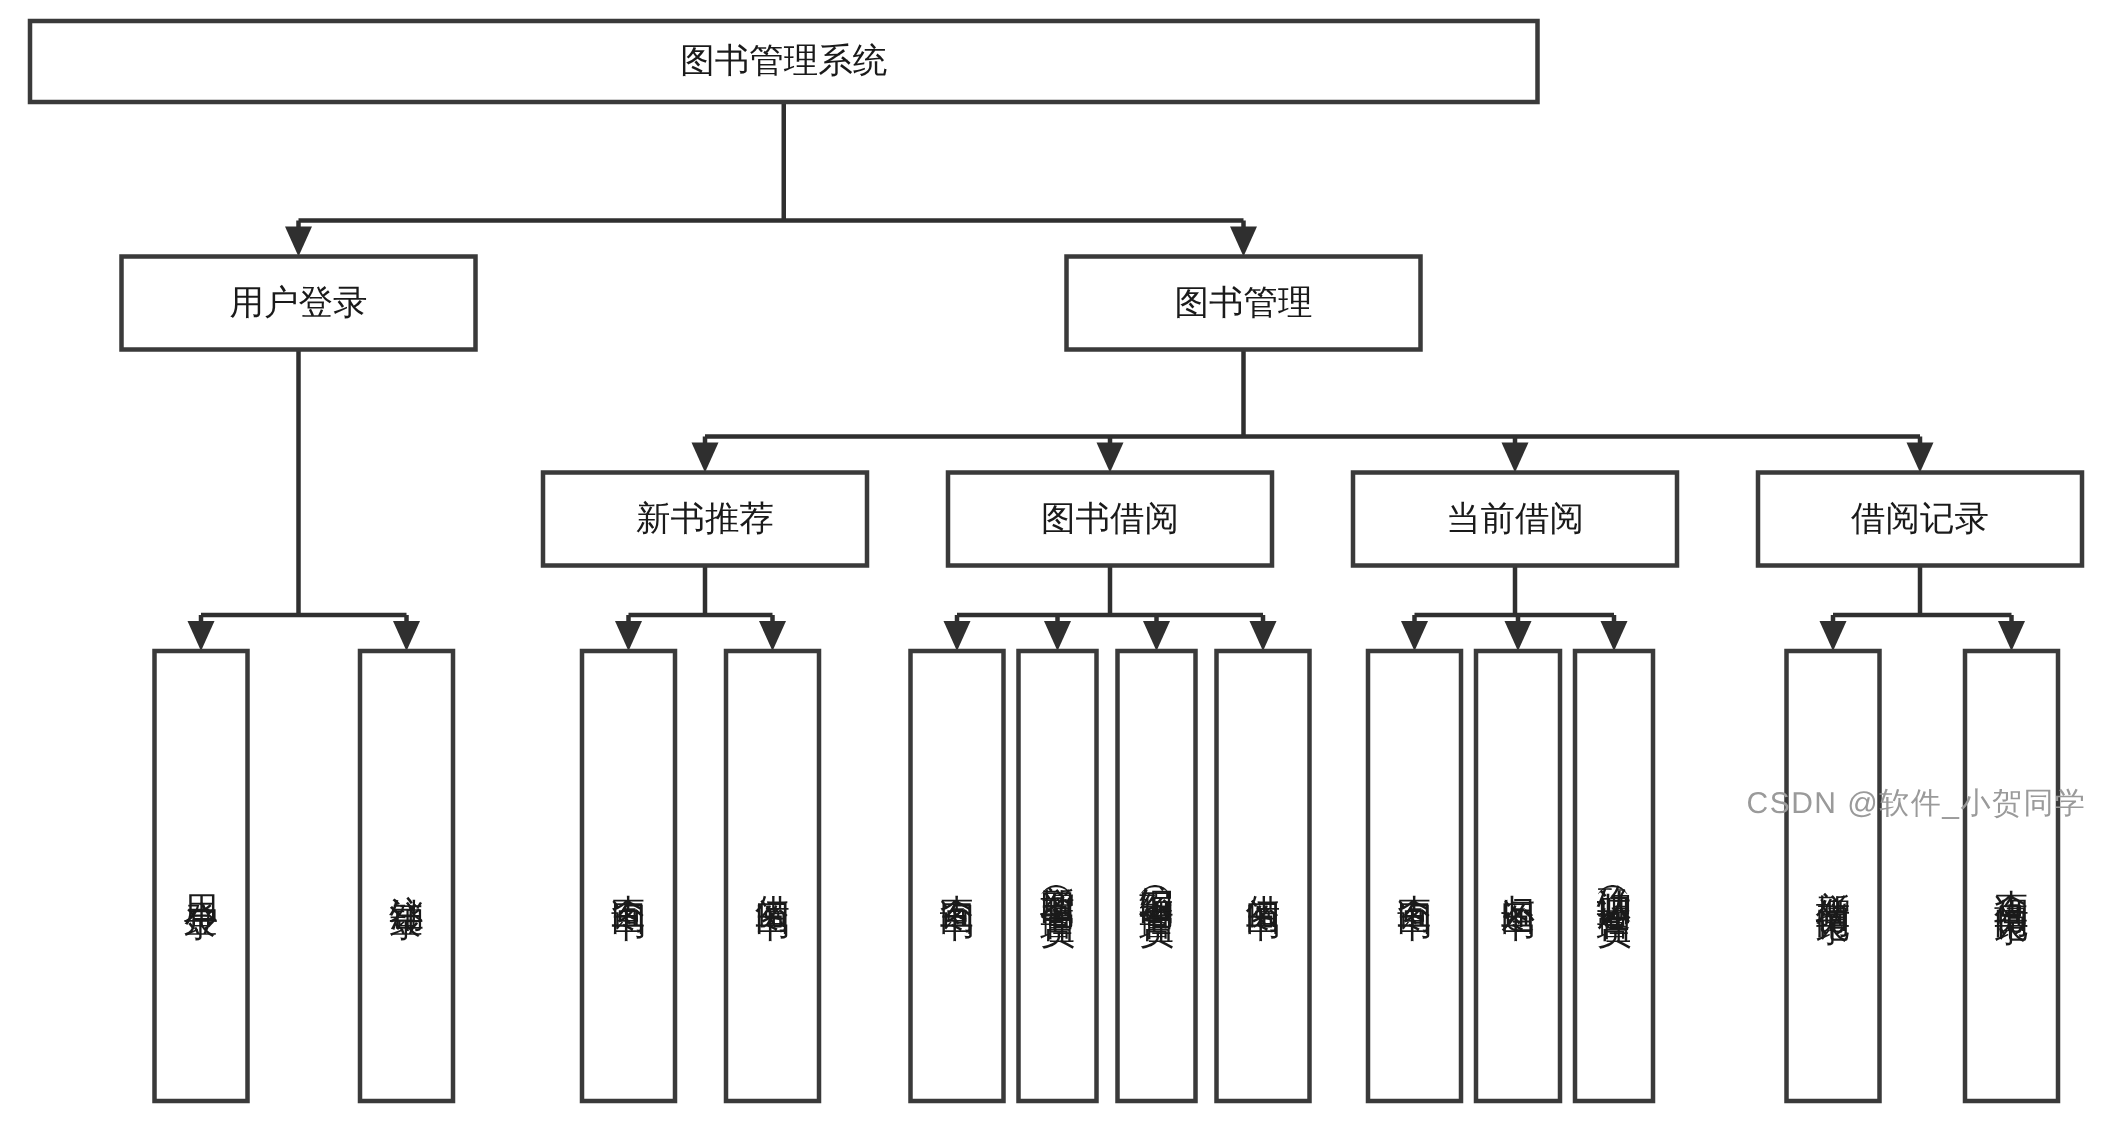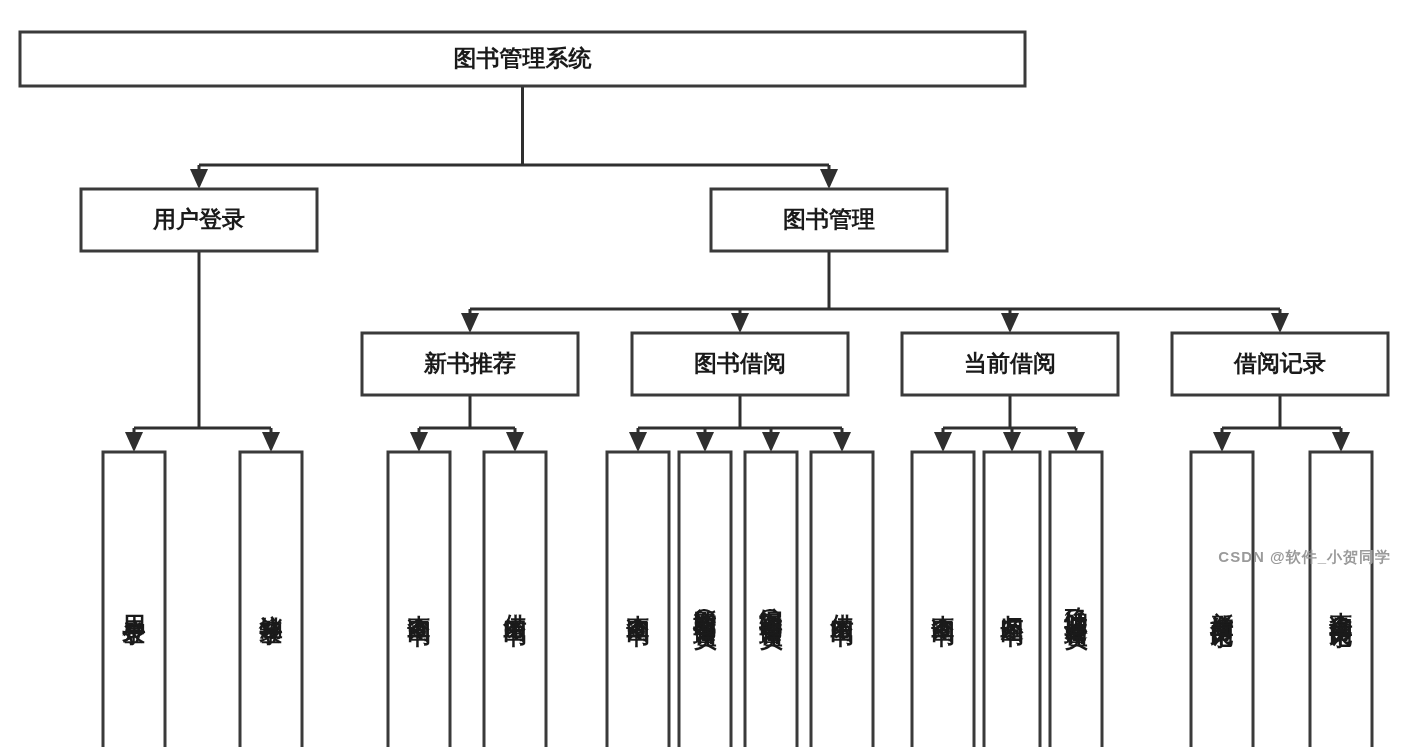--- a/index.html
+++ b/index.html
@@ -10,24 +10,23 @@
   body {
     width: 1405px;
     height: 747px;
     font-family: "Liberation Sans", "DejaVu Sans", sans-serif;
     overflow: hidden;
     position: relative;
   }
   #diagram-root {
     position: absolute;
     left: 0;
-    top: 18px;
+    top: 0;
     width: 1405px;
     height: 555px;
-    font-weight: bold;
   }
   svg { display: block; }
 
   .node-box {
     fill: #ffffff;
     stroke: #3a3a3a;
     stroke-width: 3;
   }
   .node-label-h {
     font-family: "Liberation Sans", "DejaVu Sans", sans-serif;
@@ -60,21 +59,21 @@
     justify-content: center;
     text-align: center;
     white-space: nowrap;
     pointer-events: none;
   }
   .watermark {
     position: absolute;
     right: 14px;
     bottom: 6px;
     font-family: "Liberation Sans", "DejaVu Sans", sans-serif;
-    font-size: 15px;
+    font-size: 20px;
     color: #9a9a9a;
     white-space: nowrap;
     letter-spacing: 1px;
   }
 </style>
 </head>
 <body>
 
 <div id="diagram-root">
   <svg id="diagram-svg" width="1405" height="747" viewBox="0 0 1405 747">

